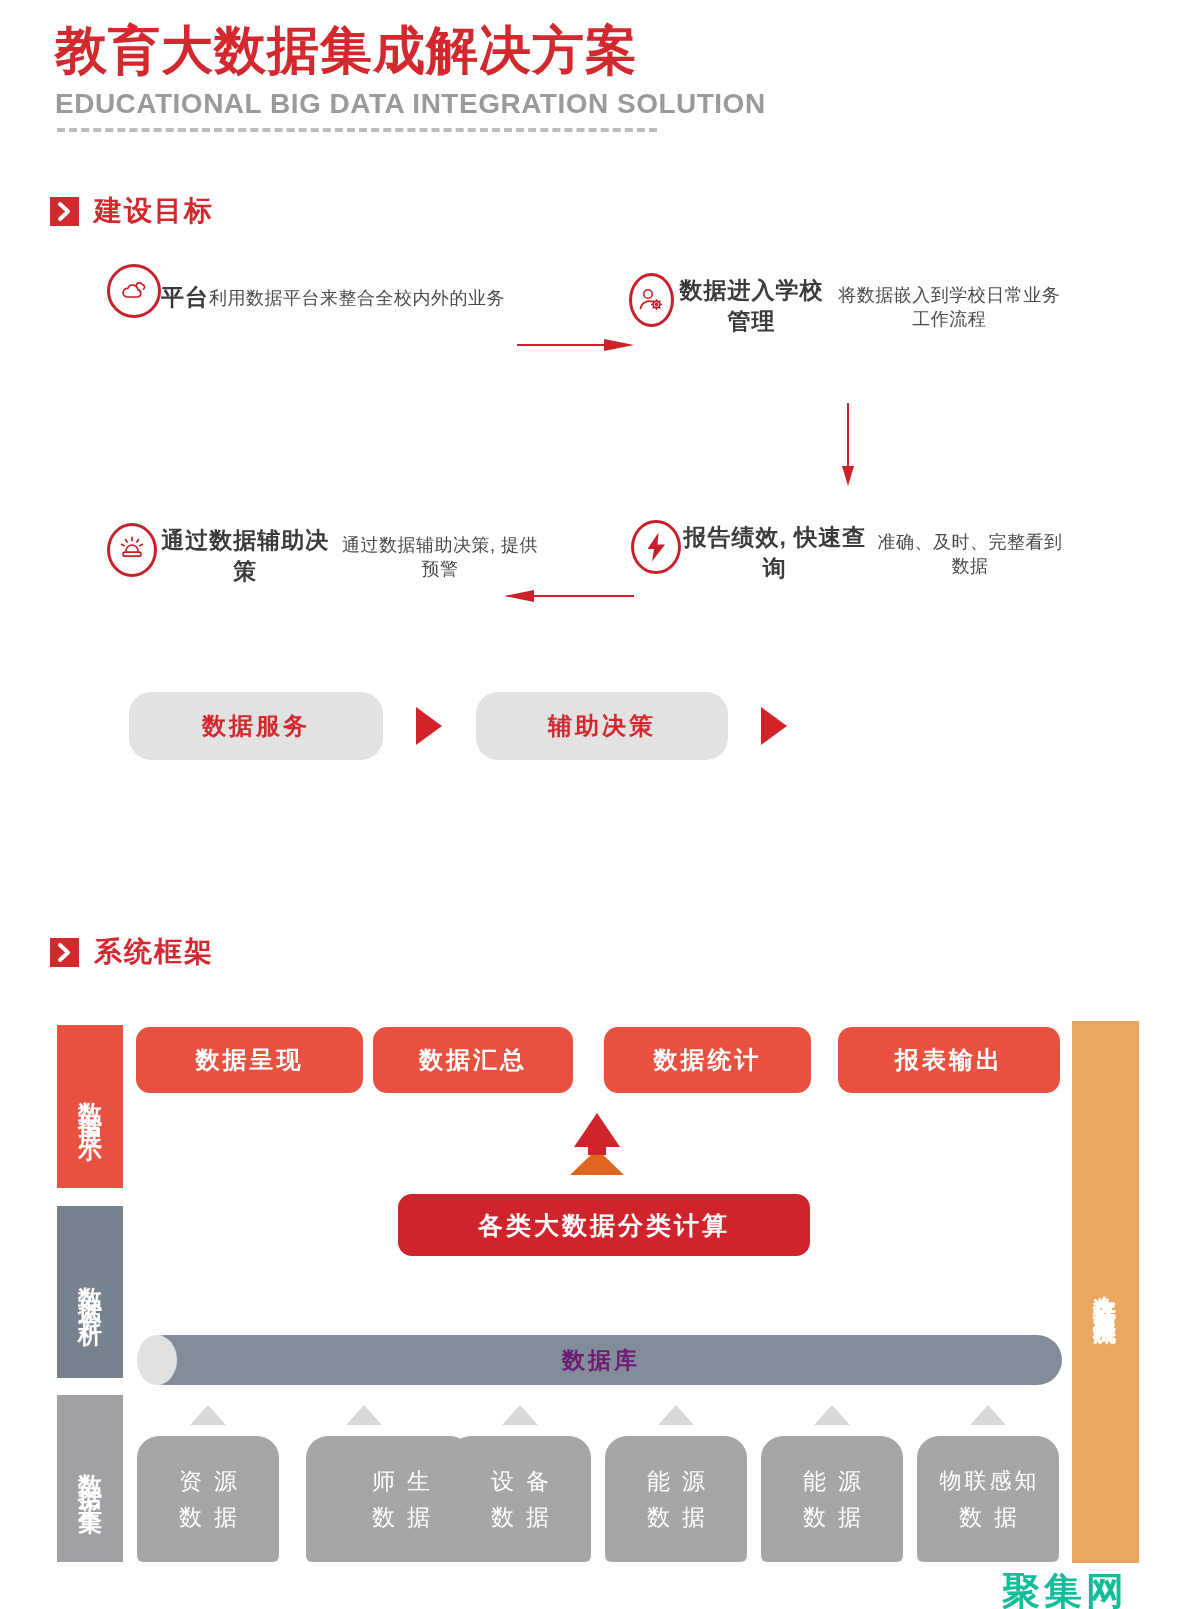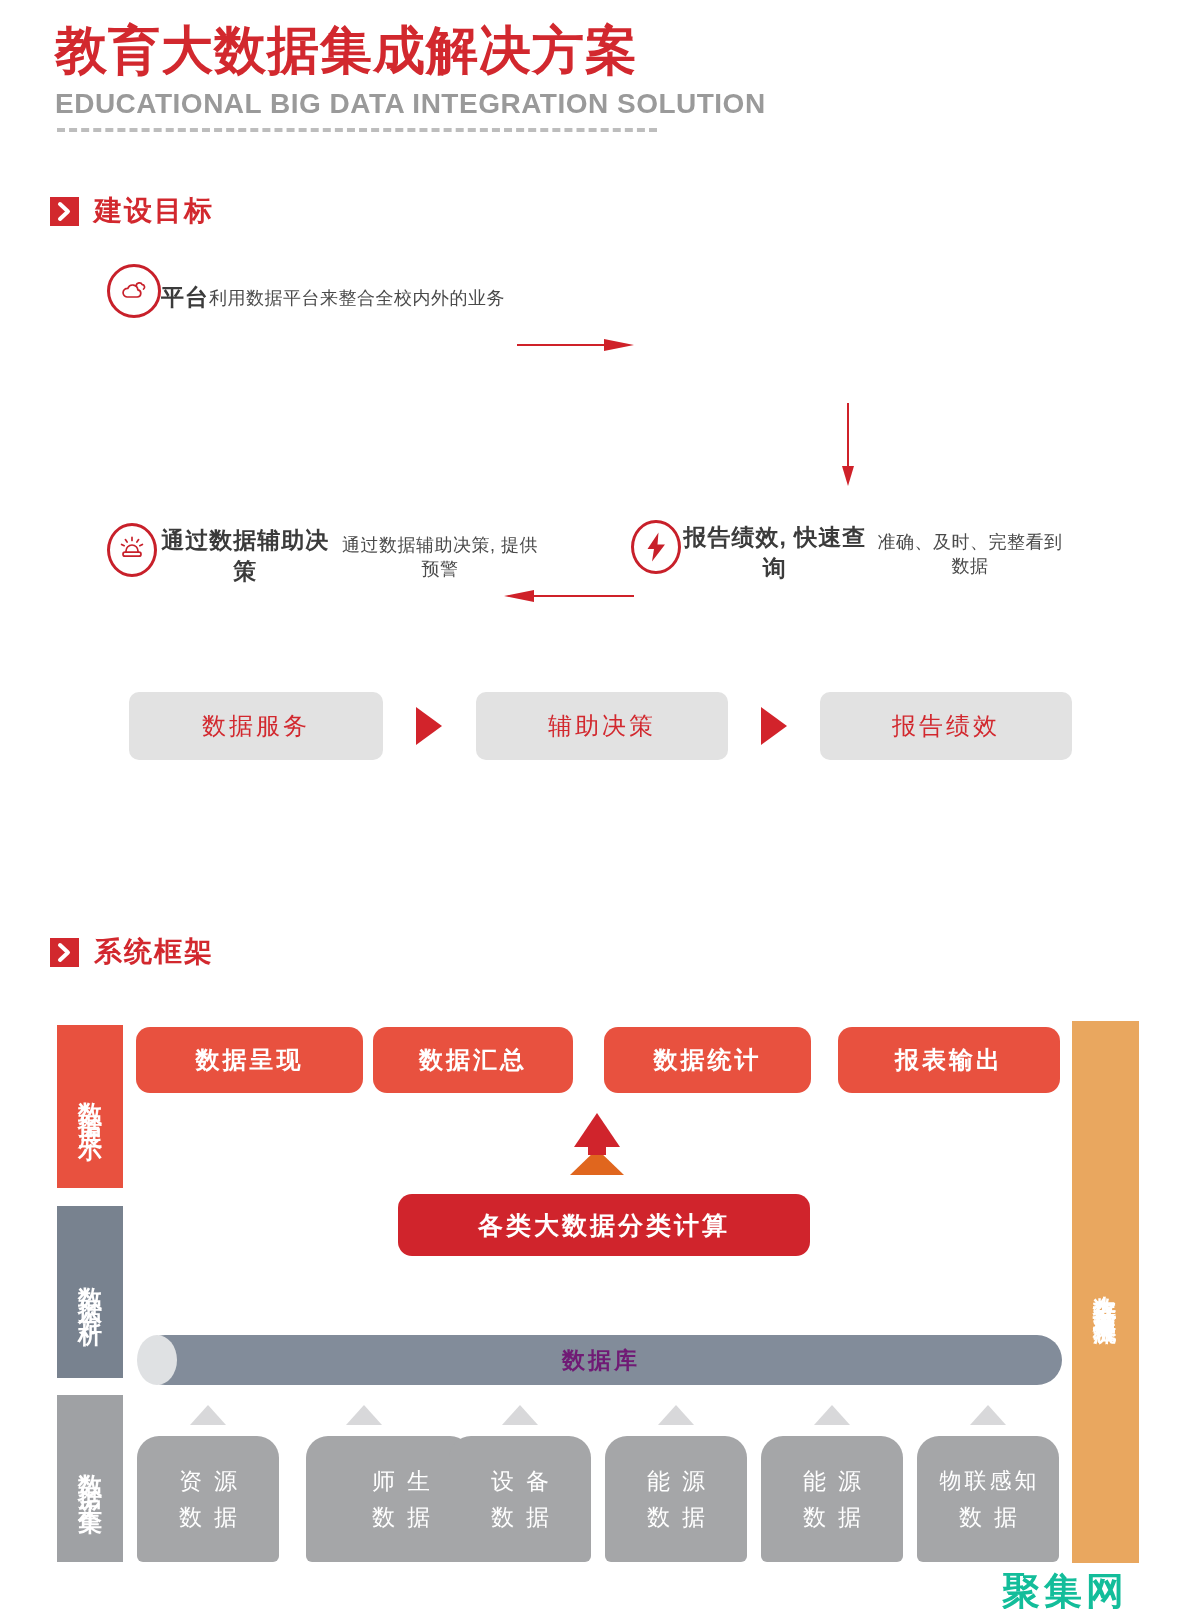--- a/index.html
+++ b/index.html
@@ -32,23 +32,23 @@
   .sec-sq{width:29px;height:29px;background:var(--red);display:flex;align-items:center;justify-content:center;flex:none;}
   .sec-label{font-size:28px;font-weight:800;color:var(--red);letter-spacing:2px;}
   
   .gnode{width:440px;display:flex;flex-direction:row;align-items:center;text-align:center;}
   .gicon{width:54px;height:54px;border:3px solid var(--stroke);border-radius:50%;box-sizing:border-box;
          display:flex;align-items:center;justify-content:center;background:#fff;}
   .gicon svg{display:block;}
   .gtitle{margin-top:13px;font-size:23px;font-weight:800;color:var(--ink);letter-spacing:1px;}
   .gdesc{margin-top:14px;font-size:18px;color:var(--sub);letter-spacing:0.5px;}
   
-  .pill{position:absolute;top:692px;height:68px;background:var(--pill);border-radius:10px;
+  .pill{position:absolute;top:692px;height:68px;background:var(--pill);border-radius:22px;
         display:flex;align-items:center;justify-content:center;
-        font-size:24px;font-weight:400;color:var(--red);letter-spacing:3px;}
+        font-size:24px;font-weight:700;color:var(--red);letter-spacing:3px;}
   .ptri{position:absolute;top:707px;width:0;height:0;
         border-top:19px solid transparent;border-bottom:19px solid transparent;border-left:26px solid #d2232b;}
   
   .vbar{position:absolute;left:57px;width:66px;color:#fff;background:var(--slate);
         display:flex;align-items:center;justify-content:center;
         writing-mode:vertical-rl;text-orientation:upright;
         font-size:24px;font-weight:700;letter-spacing:12px;}
   .tbox{position:absolute;top:1027px;height:66px;background:var(--coral);border-radius:14px;color:#fff;
         font-size:24px;font-weight:600;letter-spacing:3px;
         display:flex;align-items:center;justify-content:center;}
@@ -97,20 +97,33 @@
     <span class="gicon">
       <svg width="32" height="32" viewBox="0 0 32 32" fill="none" stroke="#c8202a" stroke-width="1.7" stroke-linecap="round" stroke-linejoin="round">
         <path d="M18.3 10.6 a3.1 3.1 0 0 1 5.9 -0.9 a2.4 2.4 0 0 1 1.3 4.4"></path>
         <path d="M9 22 h10.2 a3.6 3.6 0 0 0 0.66 -7.14 A5.2 5.2 0 0 0 9.8 13.4 A4.1 4.1 0 0 0 9 22 z"></path>
       </svg>
     </span>
     <div class="gtitle">平台</div>
     <div class="gdesc">利用数据平台来整合全校内外的业务</div>
   </div>
 
+  <div class="abs gnode" style="left:629px;top:262px;">
+    <span class="gicon">
+      <svg width="32" height="32" viewBox="0 0 32 32" fill="none" stroke="#c8202a" stroke-width="1.6" stroke-linecap="round" stroke-linejoin="round">
+        <circle cx="13" cy="10" r="4.3"></circle>
+        <path d="M5.5 24.5 a8.8 8.8 0 0 1 11.8 -6.8"></path>
+        <circle cx="21.5" cy="20.5" r="3.4"></circle>
+        <circle cx="21.5" cy="20.5" r="1.1"></circle>
+        <path d="M21.5 15.7 v1.5 M21.5 23.8 v1.5 M16.7 20.5 h1.5 M24.8 20.5 h1.5 M18.1 17.1 l1.1 1.1 M23.8 22.8 l1.1 1.1 M24.9 17.1 l-1.1 1.1 M19.2 22.8 l-1.1 1.1"></path>
+      </svg>
+    </span>
+    <div class="gtitle">数据进入学校管理</div>
+    <div class="gdesc">将数据嵌入到学校日常业务工作流程</div>
+  </div>
 
   <div class="abs gnode" style="left:107px;top:512px;">
     <span class="gicon">
       <svg width="32" height="32" viewBox="0 0 32 32" fill="none" stroke="#c8202a" stroke-width="1.7" stroke-linecap="round" stroke-linejoin="round">
         <path d="M10 18.2 v-1.2 a6 6 0 0 1 12 0 v1.2"></path>
         <rect x="7" y="18.2" width="18" height="4" rx="2"></rect>
         <path d="M16 3.4 v3 M9.4 5.6 l1.7 2.4 M22.6 5.6 l-1.7 2.4 M5.6 10.4 l2.6 1.3 M26.4 10.4 l-2.6 1.3"></path>
       </svg>
     </span>
     <div class="gtitle">通过数据辅助决策</div>
@@ -139,23 +152,20 @@
   </svg>
 
   <div class="pill" style="left:129px;width:254px;">
     <span>数据服务</span>
   </div>
   <div class="ptri" style="left:416px;"></div>
   <div class="pill" style="left:476px;width:252px;">
     <span>辅助决策</span>
   </div>
   <div class="ptri" style="left:761px;"></div>
-  <div class="pill" style="left:820px;width:252px;">
-    <span>报告绩效</span>
-  </div>
 
   <div class="abs sec" style="left:50px;top:933px;">
     <span class="sec-sq">
       <svg width="29" height="29" viewBox="0 0 29 29">
           <polyline points="10,7 18,14.5 10,22" fill="none" stroke="#fff" stroke-width="4" stroke-linecap="round" stroke-linejoin="round"></polyline>
         </svg>
     </span>
     <span class="sec-label">系统框架</span>
   </div>
 

